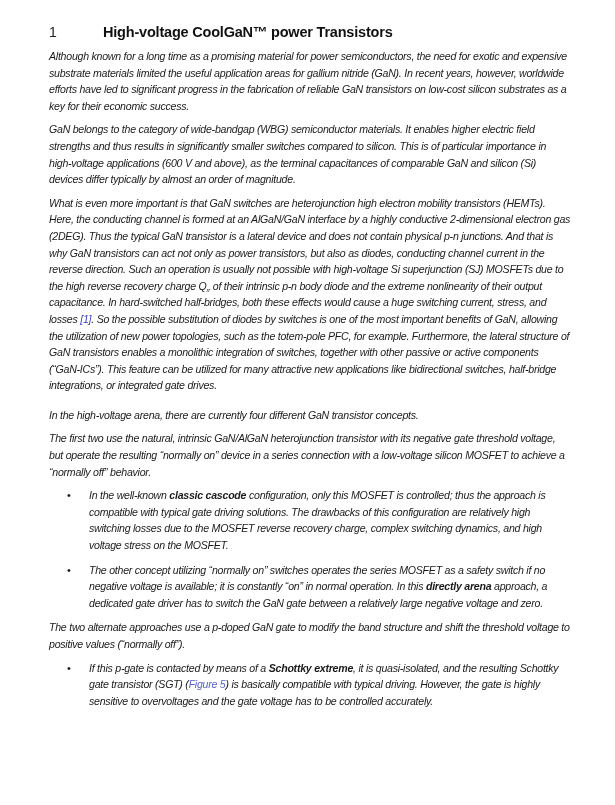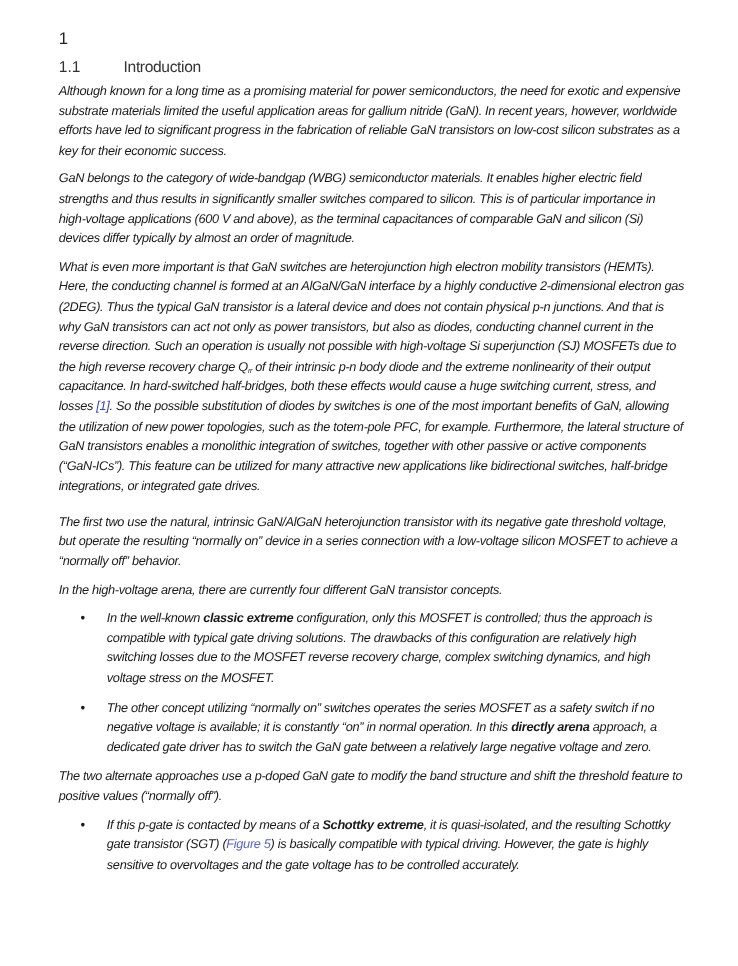--- a/index.html
+++ b/index.html
@@ -33,49 +33,46 @@
     sub { font-size: 6px; vertical-align: -2px; line-height: 0; }
     .sec-gap { height: 6px; }
   </style>
 </head>
 <body>
 
 <div class="page">
 
   <div class="h1">
     <span class="num">1</span>
+    <span class="title">High-voltage CoolGaN™ power Transistors</span>
   </div>
 
-  <div class="h2">
-    <span class="num">1.1</span>
-    <span class="title">Introduction</span>
-  </div>
 
   <p>Although known for a long time as a promising material for power semiconductors, the need for exotic and expensive substrate materials limited the useful application areas for gallium nitride (GaN). In recent years, however, worldwide efforts have led to significant progress in the fabrication of reliable GaN transistors on low-cost silicon substrates as a key for their economic success.</p>
   <p>GaN belongs to the category of wide-bandgap (WBG) semiconductor materials. It enables higher electric field strengths and thus results in significantly smaller switches compared to silicon. This is of particular importance in high-voltage applications (600 V and above), as the terminal capacitances of comparable GaN and silicon (Si) devices differ typically by almost an order of magnitude.</p>
   <p><span>What is even more important is that GaN switches are heterojunction high electron mobility transistors (HEMTs). Here, the conducting channel is formed at an AlGaN/GaN interface by a highly conductive 2-dimensional electron gas (2DEG). Thus the typical GaN transistor is a lateral device and does not contain physical p-n junctions. And that is why GaN transistors can act not only as power transistors, but also as diodes, conducting channel current in the reverse direction. Such an operation is usually not possible with high-voltage Si superjunction (SJ) MOSFETs due to the high reverse recovery charge Q</span><sub>rr</sub><span> of their intrinsic p-n body diode and the extreme nonlinearity of their output capacitance. In hard-switched half-bridges, both these effects would cause a huge switching current, stress, and losses </span><span class="link">[1]</span><span>. So the possible substitution of diodes by switches is one of the most important benefits of GaN, allowing the utilization of new power topologies, such as the totem-pole PFC, for example. Furthermore, the lateral structure of GaN transistors enables a monolithic integration of switches, together with other passive or active components (“GaN-ICs”). This feature can be utilized for many attractive new applications like bidirectional switches, half-bridge integrations, or integrated gate drives.</span></p>
 
   <div class="sec-gap"></div>
 
 
+  <p>In the high-voltage arena, there are currently four different GaN transistor concepts.</p>
   <p>The first two use the natural, intrinsic GaN/AlGaN heterojunction transistor with its negative gate threshold voltage, but operate the resulting “normally on” device in a series connection with a low-voltage silicon MOSFET to achieve a “normally off” behavior.</p>
-  <p>In the high-voltage arena, there are currently four different GaN transistor concepts.</p>
 
   <ul>
     <li>
       <span class="bullet">•</span>
-      <p><span>In the well-known </span><b>classic extreme</b><span> configuration, only this MOSFET is controlled; thus the approach is compatible with typical gate driving solutions. The drawbacks of this configuration are relatively high switching losses due to the MOSFET reverse recovery charge, complex switching dynamics, and high voltage stress on the MOSFET.</span></p>
+      <p><span>In the well-known </span><b>classic cascode</b><span> configuration, only this MOSFET is controlled; thus the approach is compatible with typical gate driving solutions. The drawbacks of this configuration are relatively high switching losses due to the MOSFET reverse recovery charge, complex switching dynamics, and high voltage stress on the MOSFET.</span></p>
     </li>
     <li>
       <span class="bullet">•</span>
       <p><span>The other concept utilizing “normally on” switches operates the series MOSFET as a safety switch if no negative voltage is available; it is constantly “on” in normal operation. In this </span><b>directly arena</b><span> approach, a dedicated gate driver has to switch the GaN gate between a relatively large negative voltage and zero.</span></p>
     </li>
   </ul>
 
-  <p>The two alternate approaches use a p-doped GaN gate to modify the band structure and shift the threshold feature to positive values (“normally off”).</p>
+  <p>The two alternate approaches use a p-doped GaN gate to modify the band structure and shift the threshold voltage to positive values (“normally off”).</p>
 
   <ul>
     <li>
       <span class="bullet">•</span>
       <p><span>If this p-gate is contacted by means of a </span><b>Schottky extreme</b><span>, it is quasi-isolated, and the resulting Schottky gate transistor (SGT) (</span><span class="link-fig">Figure 5</span><span>) is basically compatible with typical driving. However, the gate is highly sensitive to overvoltages and the gate voltage has to be controlled accurately.</span></p>
     </li>
   </ul>
 
 </div>
 

